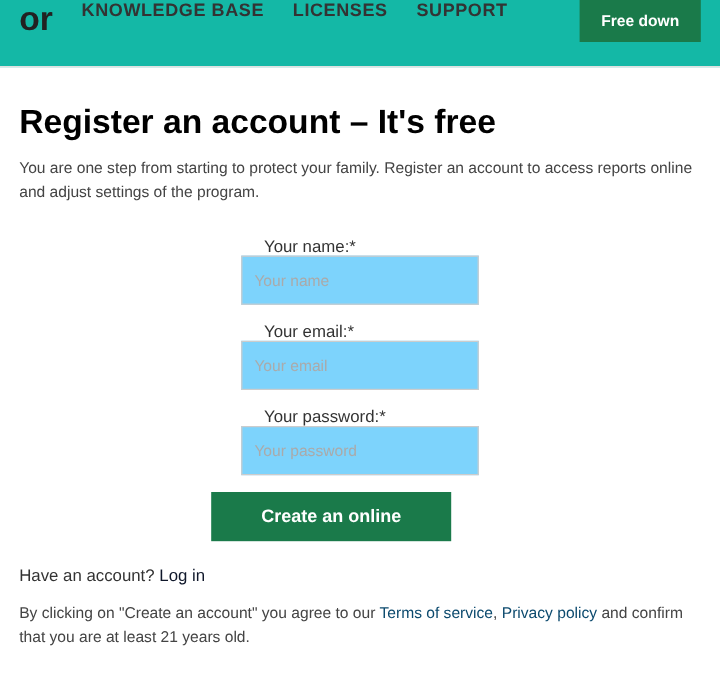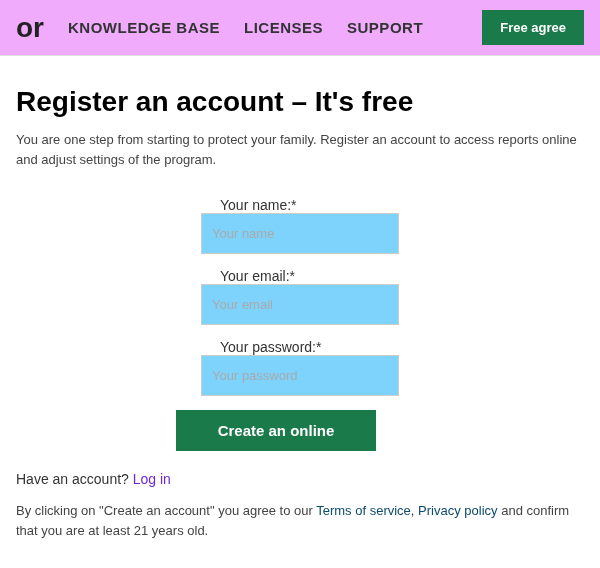--- a/index.html
+++ b/index.html
@@ -13,25 +13,25 @@
       font-size: 14px;
       color: #333;
       background: #fff;
       width: 600px;
       overflow-x: hidden;
     }
 
     
     .header {
       display: flex;
-      align-items: center;
+      align-items: flex-start;
       padding: 0 16px;
       height: 56px;
       border-bottom: 1px solid #e0e0e0;
-      background: #f0abfc;
+      background: #14b8a6;
     }
 
     .header-logo {
       font-size: 28px;
       font-weight: bold;
       color: #222;
       margin-right: 24px;
     }
 
     .header-nav {
@@ -139,21 +139,21 @@
     }
 
     
     .have-account {
       margin-bottom: 14px;
       font-size: 14px;
       color: #333;
     }
 
     .have-account a {
-      color: #6d28d9;
+      color: #0f172a;
       text-decoration: none;
       margin-top: 34px;
     }
 
     .terms-text {
       font-size: 13px;
       color: #444;
       line-height: 1.5;
       max-width: 580px;
     }
@@ -166,21 +166,21 @@
 </head>
 <body>
 
 <header class="header">
   <span class="header-logo">or</span>
   <nav class="header-nav">
     <a class="nav-link" href="#">KNOWLEDGE BASE</a>
     <a class="nav-link" href="#">LICENSES</a>
     <a class="nav-link" href="#">SUPPORT</a>
   </nav>
-  <button class="btn-free-download">Free agree</button>
+  <button class="btn-free-download">Free down</button>
 </header>
 
 <main class="main-content">
 
   <h1 class="page-title">Register an account – It's free</h1>
   <p class="page-description">You are one step from starting to protect your family. Register an account to access reports online and adjust settings of the program.</p>
 
   <form class="register-form">
 
     <div class="form-row">

